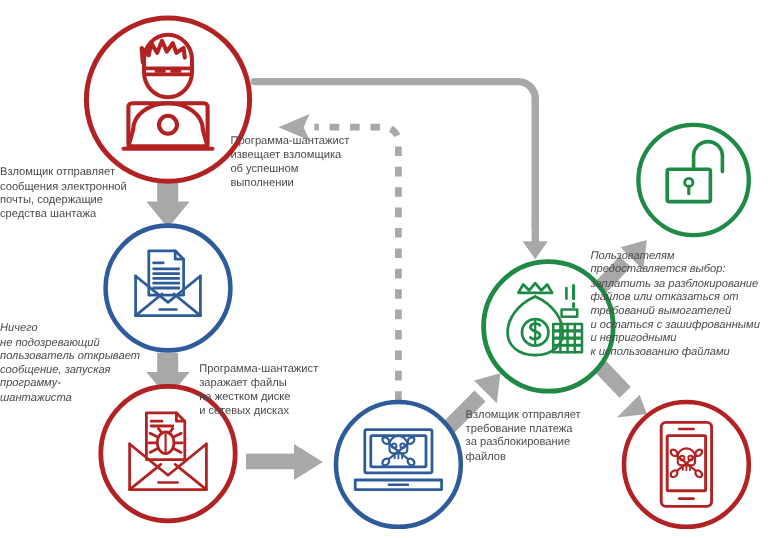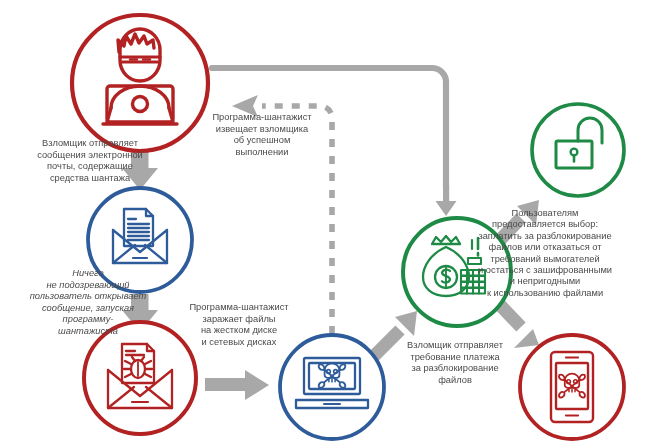--- a/index.html
+++ b/index.html
@@ -5,33 +5,32 @@
   html,body{margin:0;padding:0;background:#ffffff;}
   body{
     width:650px;height:448px;position:relative;overflow:hidden;
     font-family:"Liberation Sans","DejaVu Sans",sans-serif;
     color:#3a3a3a;
   }
   #stage{position:absolute;left:0;top:0;width:650px;height:448px;}
   svg#art{position:absolute;left:0;top:0;width:650px;height:448px;}
   .label{
     position:absolute;
-    text-align:center;
     font-size:9.3px;
     line-height:11.6px;
     color:#4a4a4a;
     white-space:pre-line;
     letter-spacing:0px;
   }
   .lbl-hacker-email{left:0px;top:138px;width:180px;}
   .lbl-user-opens{left:0px;top:268px;width:176px;font-style:italic;}
   .lbl-notify{left:192px;top:112px;width:140px;}
   .lbl-infect{left:166px;top:302px;width:146px;}
   .lbl-demand{left:388px;top:340px;width:134px;}
-  .lbl-choice{left:466px;top:208px;width:158px;line-height:11.4px;}
+  .lbl-choice{left:492px;top:208px;width:158px;line-height:11.4px;font-style:italic;}
 </style>
 </head>
 <body>
 
 <div id="stage">
 
   <svg id="art" viewBox="0 0 650 448">
     <defs>
       <g id="skull-glyph">
 

